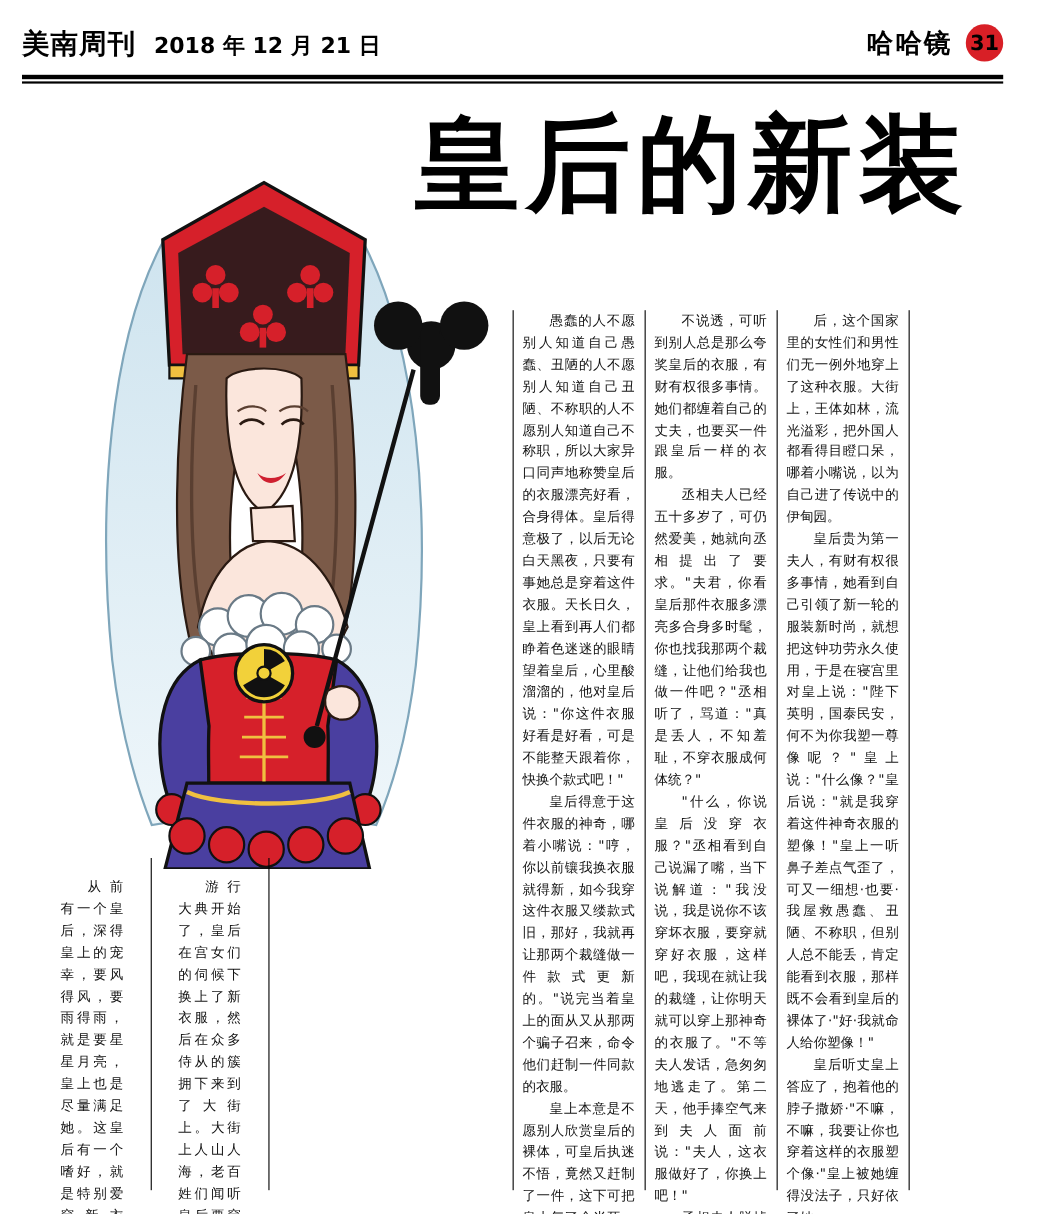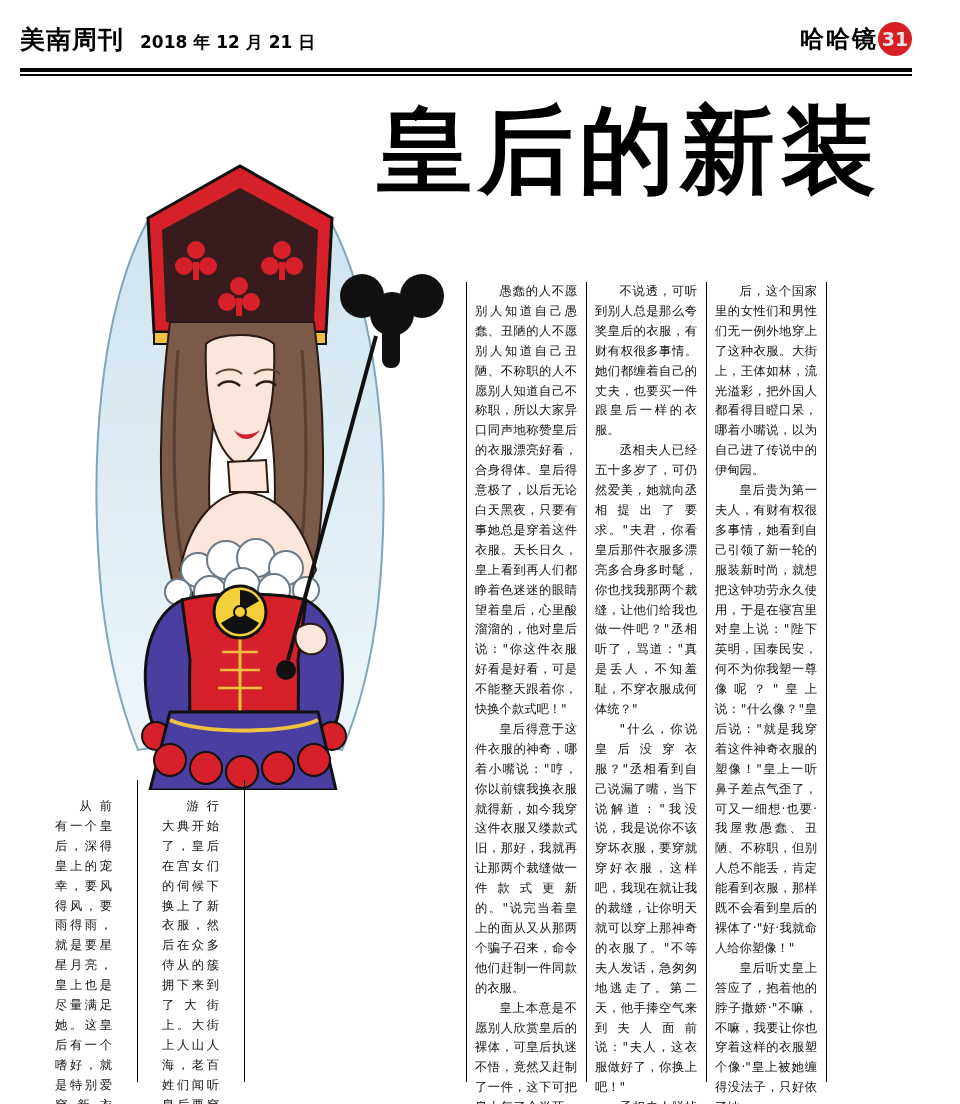--- a/index.html
+++ b/index.html
@@ -35,41 +35,41 @@
     align-items: baseline;
     gap: 16px;
   }
   .paper-name {
     font-family: "DejaVu Sans", sans-serif;
     font-size: 25px;
     font-weight: bold;
     letter-spacing: 1px;
   }
   .issue-date {
-    font-size: 17px;
+    font-size: 20px;
     font-weight: bold;
     letter-spacing: 0px;
   }
   .masthead-right {
     display: flex;
     align-items: center;
-    gap: 0;
+    gap: 12px;
     justify-content: center;
   }
   .section-name {
     font-size: 24px;
     font-weight: bold;
     letter-spacing: 2px;
   }
   .page-number {
     width: 34px;
     height: 34px;
     border-radius: 50%;
     background: #d81f26;
-    color: #e5e5e5;
+    color: #000000;
     font-size: 19px;
     font-weight: bold;
     display: flex;
     align-items: center;
     justify-content: center;
   }
   .rule-thick {
     height: 4px;
     background: #000;
     margin: 4px 6px 2px 6px;

